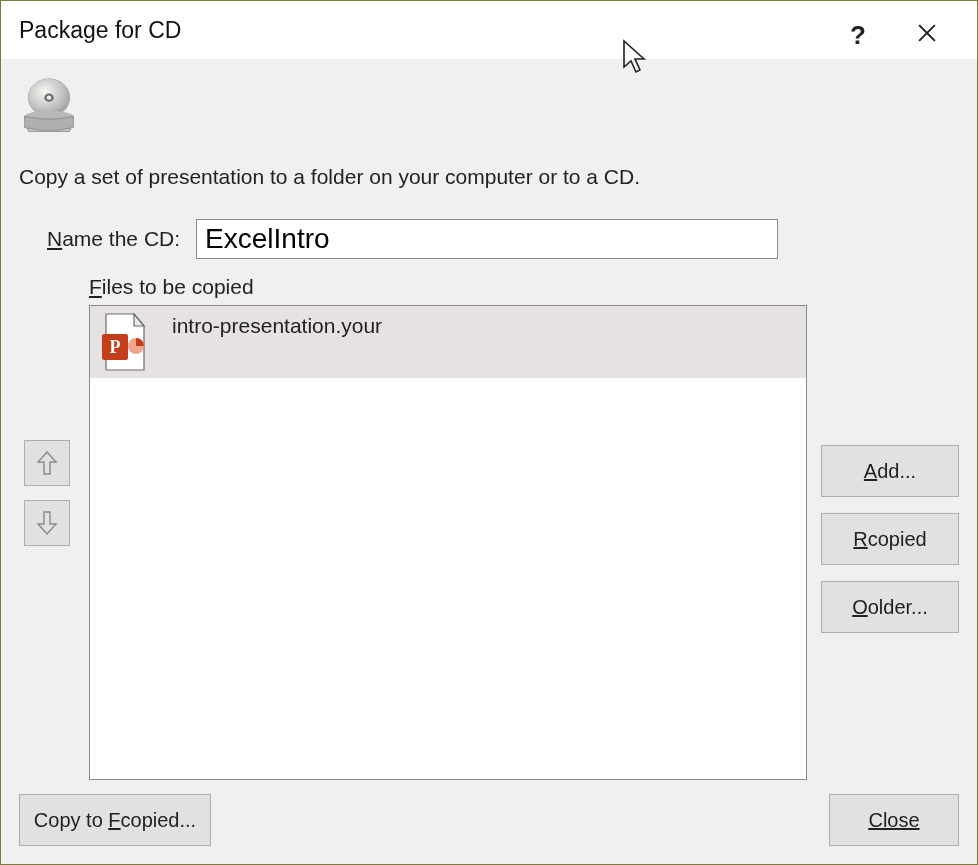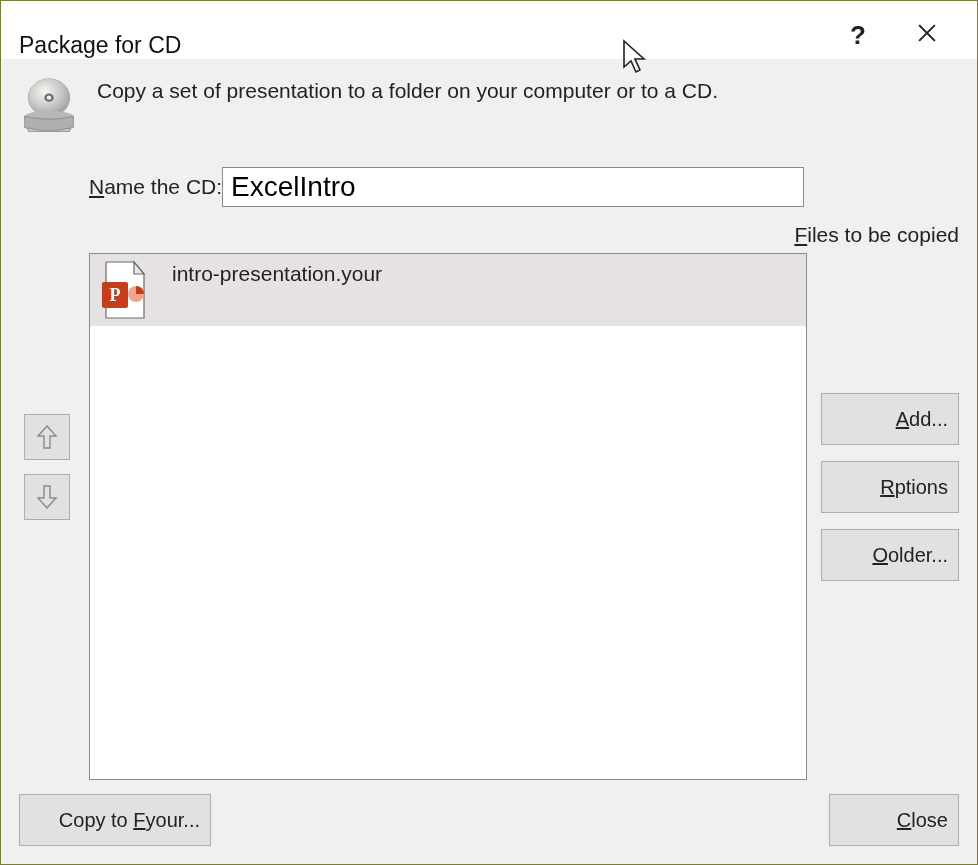--- a/index.html
+++ b/index.html
@@ -15,21 +15,21 @@
     height: 865px;
     border: 1px solid #7a7a3b;
     background: #fff;
     display: flex;
     flex-direction: column;
     position: relative;
   }
   .titlebar {
     height: 58px;
     display: flex;
-    align-items: flex-end;
+    align-items: center;
     padding-left: 18px;
     background: #fff;
     position: relative;
   }
   .titlebar .title {
     font-size: 23px;
     font-weight: 400;
     color: #111;
   }
   .titlebar .help-btn {
@@ -60,38 +60,40 @@
   .content {
     background: #f0f0f0;
     flex: 1;
     display: flex;
     flex-direction: column;
     padding: 18px 18px 18px 18px;
   }
   .desc-row {
     display: flex;
     align-items: flex-start;
-    gap: 18px;
+    gap: 26px;
     margin-bottom: 10px;
+    flex-direction: column;
   }
   .cd-icon {
     width: 60px;
     height: 60px;
     flex-shrink: 0;
   }
   .desc-text {
     font-size: 21px;
     color: #222;
     margin-top: 2px;
   }
   .name-row {
     display: flex;
     align-items: center;
-    margin-left: 70px;
+    margin-left: 28px;
     margin-top: 20px;
+    gap: 16px;
   }
   .name-label {
     font-size: 21px;
     color: #222;
   }
   .name-label .ul { text-decoration: underline; }
   .name-input {
     flex: 1;
     max-width: 582px;
     height: 40px;
@@ -99,21 +101,20 @@
     background: #fff;
     font-size: 28px;
     padding: 2px 8px;
     outline: none;
   }
   .files-label {
     margin-left: 70px;
     margin-top: 16px;
     font-size: 21px;
     color: #222;
-    text-align: right;
   }
   .files-label .ul { text-decoration: underline; }
   .mid-row {
     display: flex;
     flex: 1;
     margin-top: 6px;
     gap: 14px;
   }
   .arrow-col {
     width: 56px;
@@ -172,33 +173,33 @@
   }
   .btn {
     height: 52px;
     border: 1px solid #adadad;
     background: #e1e1e1;
     font-size: 20px;
     color: #222;
     cursor: pointer;
     display: flex;
     align-items: center;
-    justify-content: flex-end;
+    justify-content: center;
     padding: 0 10px;
   }
   .btn .ul { text-decoration: underline; }
   .footer {
     display: flex;
     gap: 26px;
     margin-top: 14px;
     align-items: center;
   }
   .footer .btn { min-width: 180px; }
   .footer .spacer { flex: 1; }
-  .footer .close { min-width: 130px; }
+  .footer .close { min-width: 130px; text-decoration: underline; }
   .cursor {
     position: absolute;
     left: 620px;
     top: 38px;
     pointer-events: none;
   }
 </style>
 </head>
 <body>
 
@@ -274,31 +275,31 @@
           </svg>
           <span class="file-name">intro-presentation.your</span>
         </div>
       </div>
 
       <div class="right-col">
         <div class="btn">
           <span><span class="ul">A</span><span>dd...</span></span>
         </div>
         <div class="btn">
-          <span><span class="ul">R</span><span>ptions</span></span>
+          <span><span class="ul">R</span><span>copied</span></span>
         </div>
         <div class="btn">
           <span><span class="ul">O</span><span>older...</span></span>
         </div>
       </div>
     </div>
 
     <div class="footer">
       <div class="btn" style="min-width:192px">
-        <span><span>Copy to </span><span class="ul">F</span><span>your...</span></span>
+        <span><span>Copy to </span><span class="ul">F</span><span>copied...</span></span>
       </div>
       <div class="spacer"></div>
       <div class="btn close">
         <span><span class="ul">C</span><span>lose</span></span>
       </div>
     </div>
 
   </div>
 
   <svg class="cursor" width="28" height="36" viewBox="0 0 28 36">

